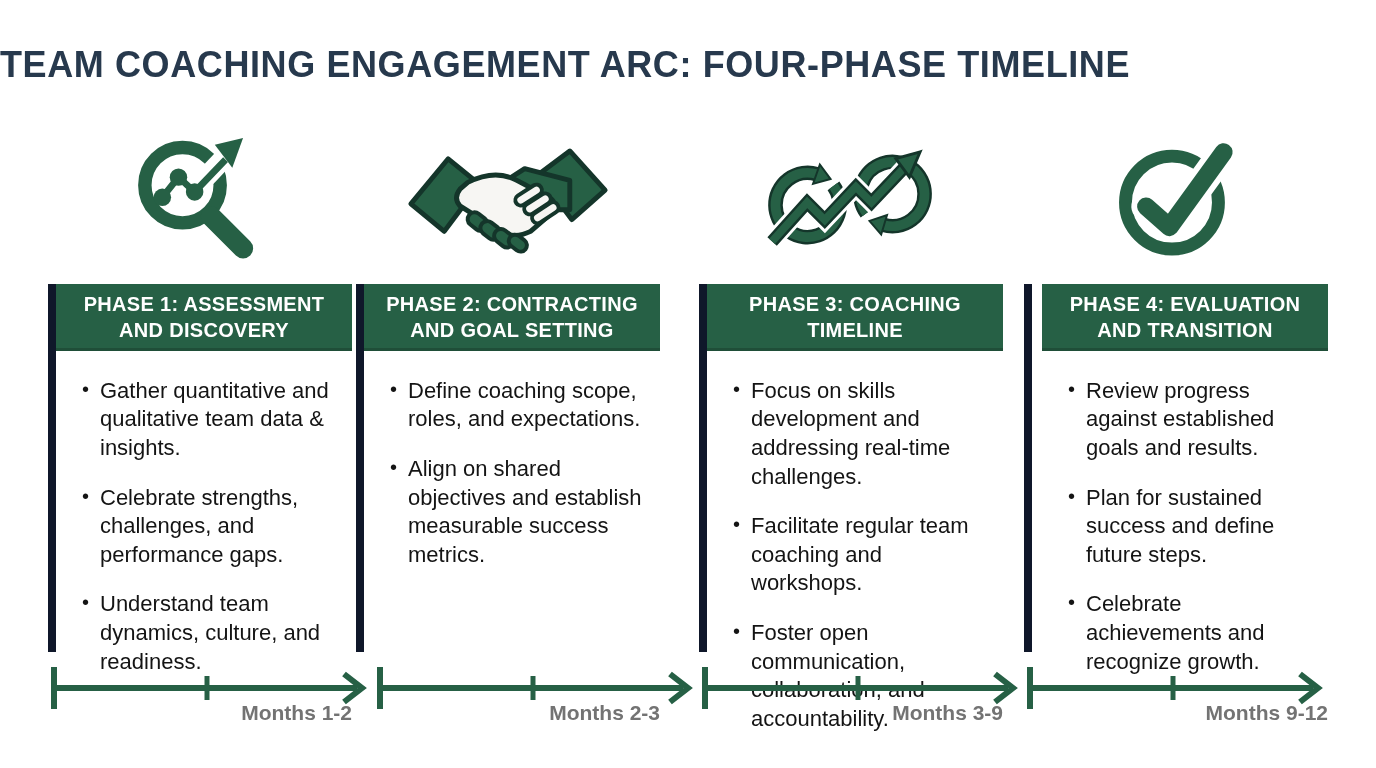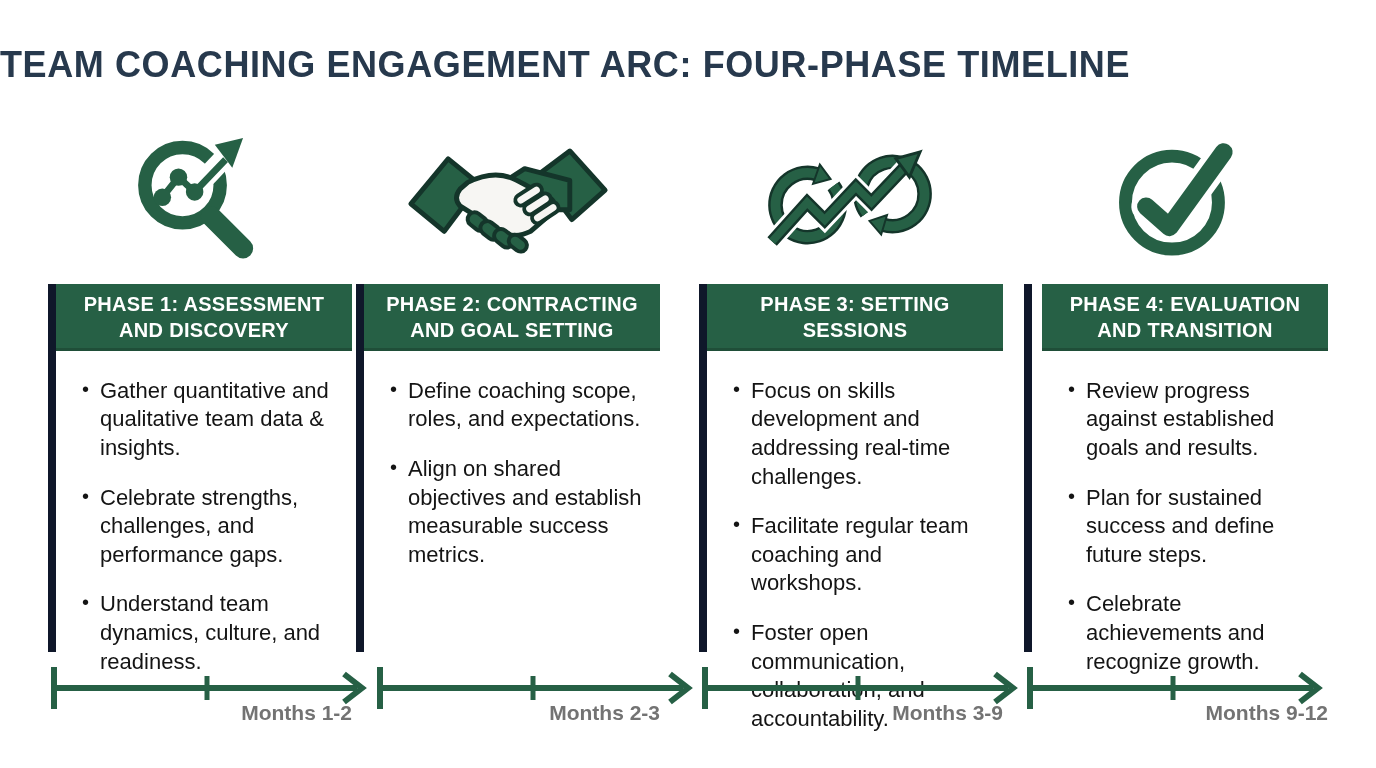--- a/index.html
+++ b/index.html
@@ -130,21 +130,21 @@
     <div class="phase-header">PHASE 2: CONTRACTING AND GOAL SETTING</div>
     <div class="phase-content">
       <ul>
         <li>Define coaching scope, roles, and expectations.</li>
         <li>Align on shared objectives and establish measurable success metrics.</li>
       </ul>
     </div>
   </div>
 
   <div class="column c3">
-    <div class="phase-header">PHASE 3: SETTING SESSIONS</div>
+    <div class="phase-header">PHASE 3: COACHING TIMELINE</div>
     <div class="phase-content">
       <ul>
         <li>Focus on skills development and addressing real-time challenges.</li>
         <li>Facilitate regular team coaching and workshops.</li>
         <li style="margin-bottom:0">Foster open communication, collaboration, and accountability.</li>
       </ul>
     </div>
   </div>
 
   <div class="column c4">

